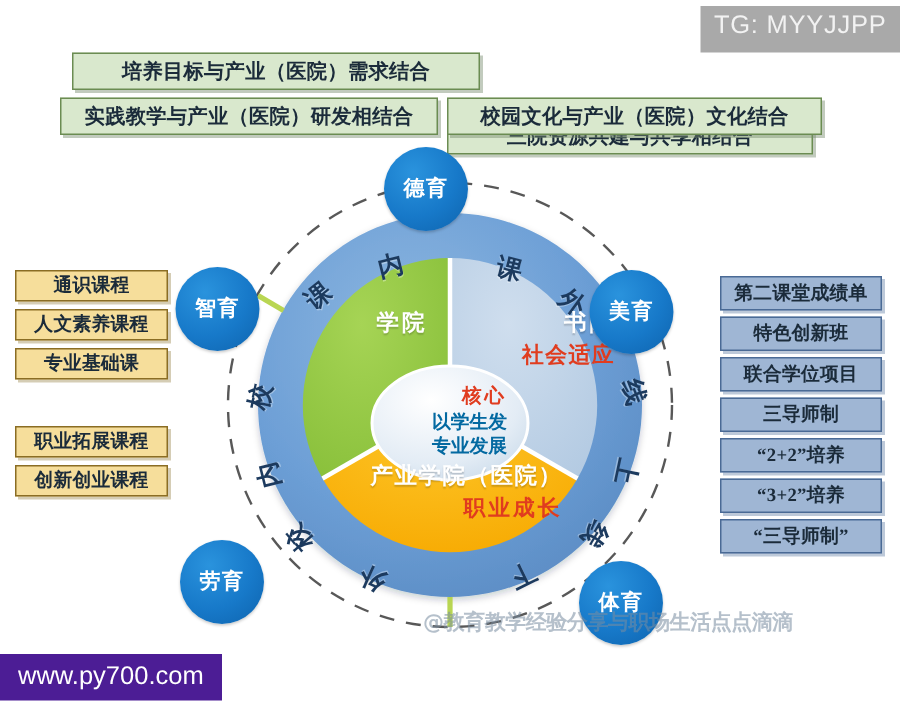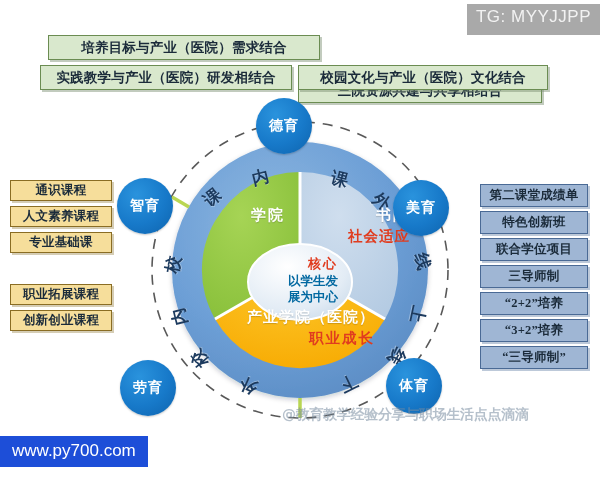--- a/index.html
+++ b/index.html
@@ -15,21 +15,21 @@
     position:absolute;right:0;top:4px;
     background:#a9a9a9;color:#f2f2f2;
     font-family:"Liberation Sans","DejaVu Sans",sans-serif;
     font-size:17px;letter-spacing:.5px;
     padding:3px 9px 8px 9px;
     z-index:40;
   }
   
   #url-badge{
     position:absolute;left:0;bottom:13px;
-    background:#1d4ed8;color:#ffffff;
+    background:#4c1d95;color:#ffffff;
     font-family:"Liberation Sans","DejaVu Sans",sans-serif;
     font-size:17px;
     padding:5px 12px 6px 12px;
     z-index:40;
   }
   
   #wm-text{
     position:absolute;left:282px;top:406px;
     font-family:"DejaVu Sans","Liberation Sans",sans-serif;
     font-size:14px;font-weight:bold;
@@ -86,21 +86,21 @@
     display:flex;align-items:center;justify-content:center;
     color:#ffffff;font-size:14px;font-weight:bold;
     letter-spacing:1px;
     box-shadow:0 1px 2px rgba(0,0,0,.22);
     z-index:20;
   }
   #node-top   {left:256px;top:98px;width:56px;height:56px;}
   #node-left  {left:117px;top:178px;width:56px;height:56px;}
   #node-right {left:393px;top:180px;width:56px;height:56px;}
   #node-bl    {left:120px;top:360px;width:56px;height:56px;}
-  #node-br    {left:386px;top:358px;width:56px;height:56px;}
+  #node-br    {left:386px;top:374px;width:56px;height:56px;}
 
   
   .ringlab{
     position:absolute;color:#1c3a5e;font-weight:bold;font-size:17px;
     z-index:16;text-shadow:0 1px 0 rgba(255,255,255,.35);
   }
 
   
   .sectlab{position:absolute;z-index:16;text-align:right;white-space:nowrap;}
   .sectlab .t1{display:block;color:#ffffff;font-weight:bold;font-size:15px;letter-spacing:2px;
@@ -227,21 +227,21 @@
   </div>
   <div class="sectlab" id="sect-yellow">
     <span class="t1">产业学院（医院）</span>
     <span class="t2">职业成长</span>
   </div>
 
   <div id="core-wrap">
     <div class="core-title">核心</div>
     <div class="core-body">
       <div>以学生发</div>
-      <div>展为中心</div>
+      <div>专业发展</div>
     </div>
   </div>
 
   <div class="node" id="node-top">德育</div>
   <div class="node" id="node-left">智育</div>
   <div class="node" id="node-right">美育</div>
   <div class="node" id="node-bl">劳育</div>
   <div class="node" id="node-br">体育</div>
 
 </div>

